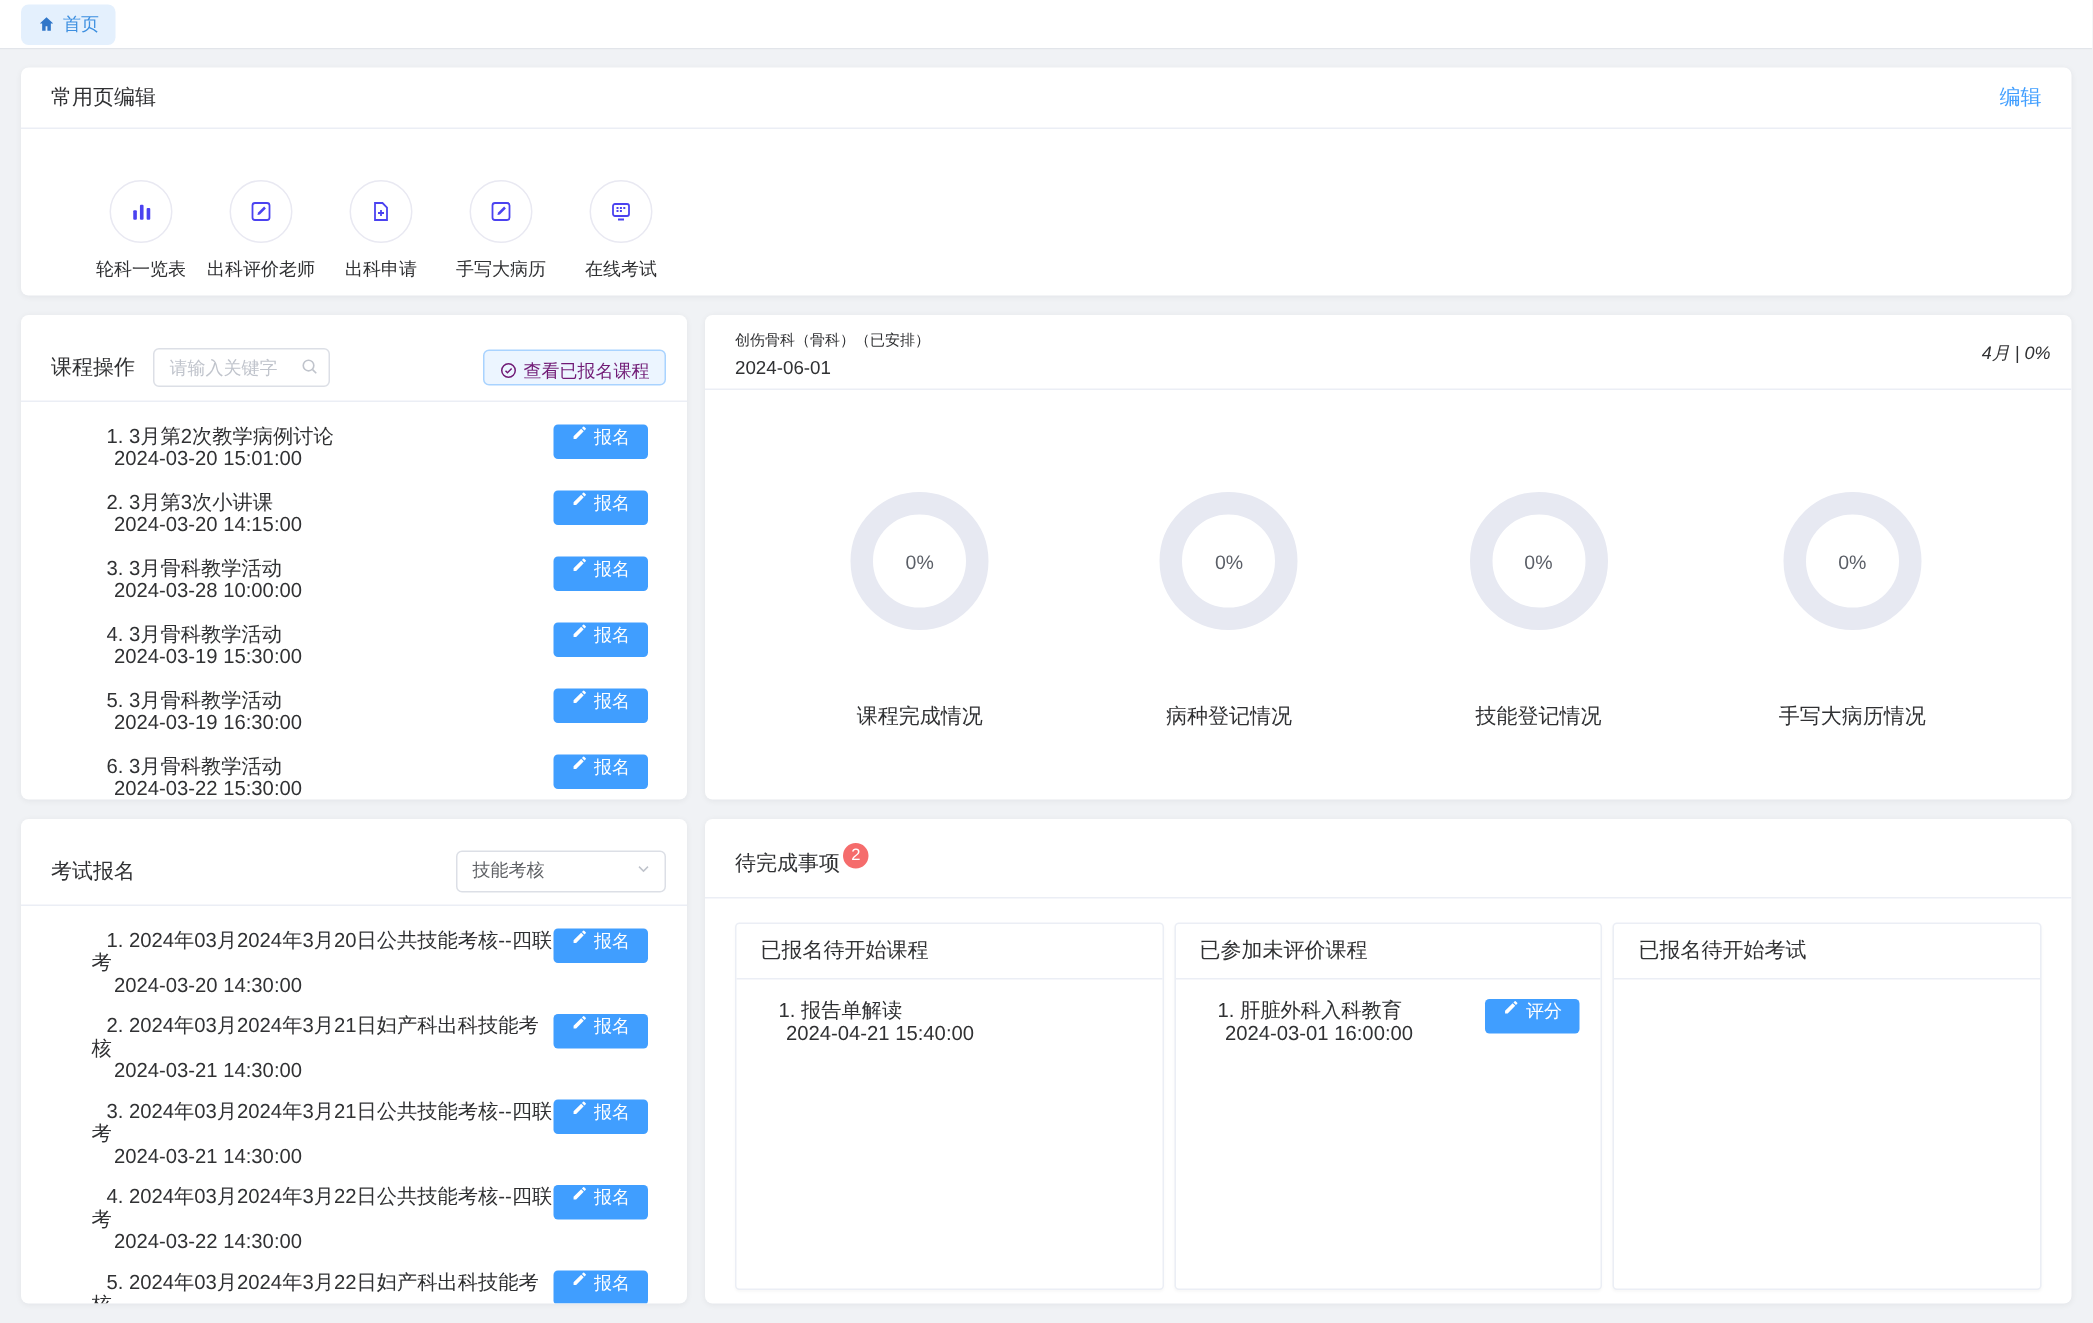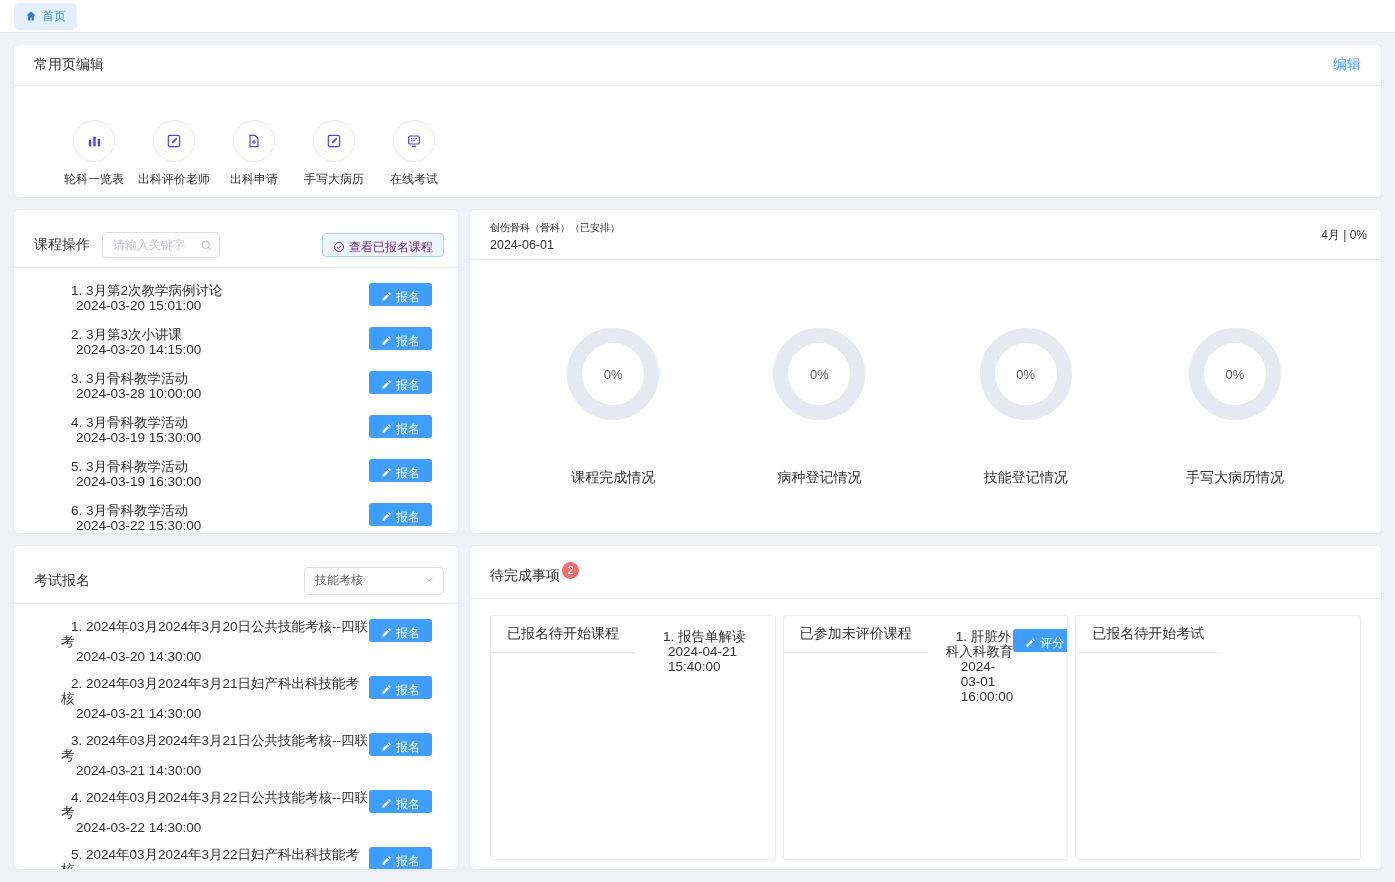--- a/index.html
+++ b/index.html
@@ -76,54 +76,54 @@
     color: #606266; cursor: pointer;
   }
   .select .chev { color: #c0c4cc; }
   
   .list-body { padding: 15px 26px 0 47px; overflow: hidden; flex: 1; }
   .list-item { display: flex; justify-content: space-between; margin-bottom: 14px; }
   .item-text { font-size: 13.5px; line-height: 15px; }
   .item-name { text-indent: 10px; }
   .item-date { padding-left: 15px; }
   .btn-primary {
-    flex: none; display: inline-flex; align-items: flex-end; justify-content: center; gap: 4px;
+    flex: none; display: inline-flex; align-items: flex-start; justify-content: center; gap: 4px;
     background: #409eff; border: none; color: #fff; font-size: 12px;
     height: 23px; padding: 0 12px; border-radius: 3px; cursor: pointer;
     font-family: Liberation Mono, monospace;
   }
   .exam-item { margin-bottom: 12px; }
   
   .rotation-header {
     padding: 8px 14px 6px 20px; border-bottom: 1px solid #ebeef5;
     display: flex; justify-content: space-between; flex: none;
   }
   .rotation-title { font-size: 10px; line-height: 19px; }
   .rotation-date { font-size: 12.5px; line-height: 16px; }
-  .rotation-stat { font-size: 12px; align-self: center; }
+  .rotation-stat { font-size: 12px; align-self: center; font-style: italic; }
   .charts { display: flex; justify-content: space-around; padding: 68px 40px 0; }
   .chart-col { display: flex; flex-direction: column; align-items: center; }
   .donut {
     width: 92px; height: 92px; border-radius: 50%;
     border: 15px solid #e7e9f2;
     display: flex; align-items: center; justify-content: center;
     font-size: 13px; color: #5a5e66;
   }
   .chart-label { margin-top: 49px; font-size: 14px; }
   
   .todo-title-wrap { display: flex; align-items: flex-start; padding-top: 9px; }
   .badge {
     background: #f56c6c; color: #fff; font-size: 11px; min-width: 17px; height: 17px;
     line-height: 17px; text-align: center; border-radius: 9px; margin-left: 2px;
     transform: translateY(-5px); padding: 0 4px;
   }
   .todo-body { display: flex; gap: 7px; padding: 16px 20px 0; flex: 1; }
   .subcard {
     flex: 1; border: 1px solid #ebeef5; border-radius: 3px; height: 245px;
-    display: flex; flex-direction: row; background: #fff;
+    display: flex; flex-direction: column; background: #fff;
     box-shadow: 0 1px 2px rgba(0,21,41,.03);
   }
   .subcard-header {
     padding: 0 16px; height: 37px; display: flex; align-items: center;
     border-bottom: 1px solid #ebeef5; font-size: 14px; flex: none;
   }
   .subcard-list { padding: 13px 14px 0 18px; overflow: hidden; }
   .subcard-list .list-item { margin-bottom: 10px; }
   svg { flex: none; }
 </style>

